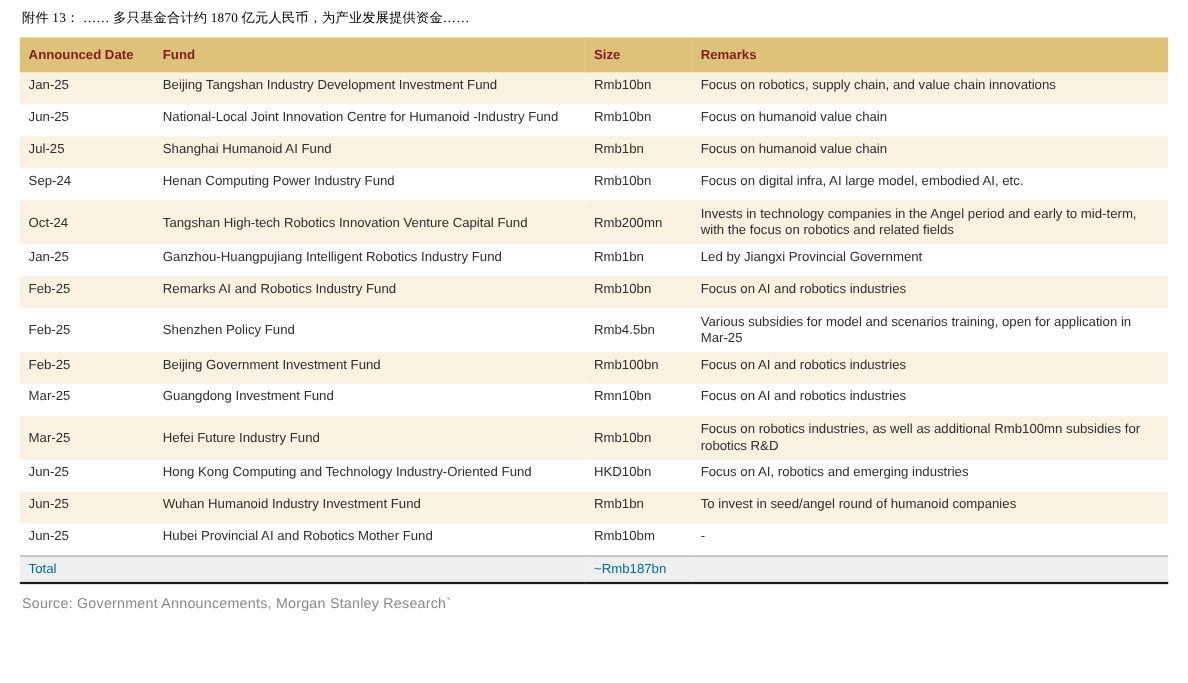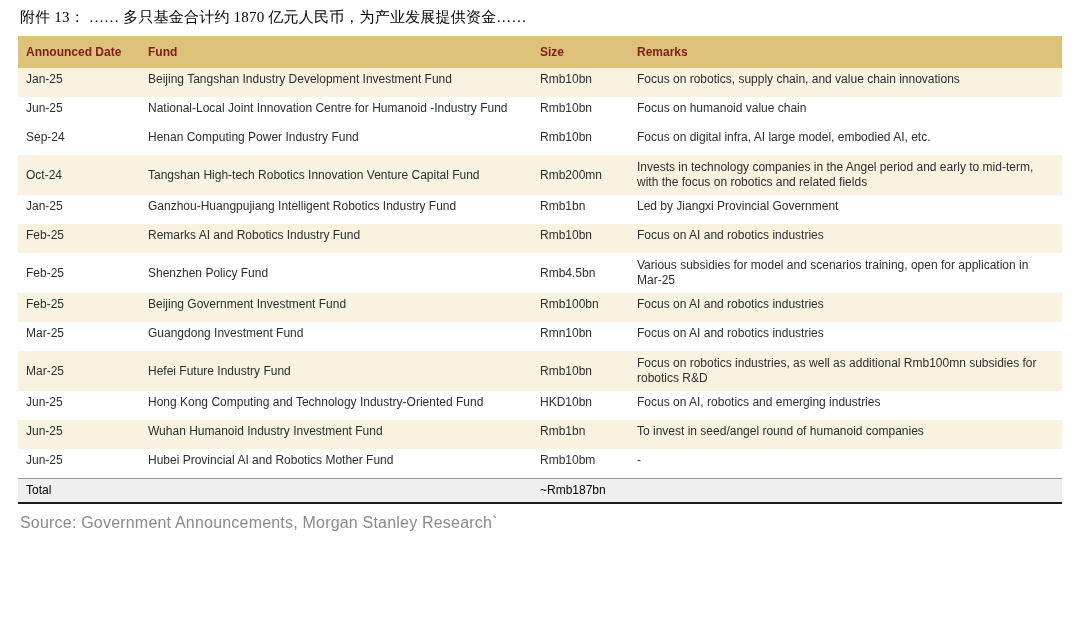--- a/index.html
+++ b/index.html
@@ -11,21 +11,21 @@
   .page {
     width: 1080px;
     height: 621px;
     background: #ffffff;
     box-sizing: border-box;
     padding: 6px 18px 0 18px;
     overflow: hidden;
   }
   .exhibit-title {
     font-family: "Liberation Serif", "DejaVu Serif", serif;
-    font-size: 15px;
+    font-size: 12px;
     color: #000000;
     margin: 2px 0 9px 2px;
     letter-spacing: 0.2px;
   }
   table.funds-table {
     border-collapse: collapse;
     table-layout: fixed;
     width: 1044px;
     font-size: 12px;
     color: #2e2e2e;
@@ -45,25 +45,25 @@
     line-height: 15px;
     background: #ffffff;
   }
   .funds-table tr.alt td { background: #faf2e0; }
   .funds-table tr.tall td { padding-top: 5px; padding-bottom: 5px; }
   .funds-table tr.total-row td {
     background: #efefef;
     border-top: 1px solid #9a9a9a;
     border-bottom: 2px solid #1c1c1c;
     padding: 4px 10px 4px 8px;
-    color: #000000;
+    color: #0369a1;
   }
   .source-line {
     color: #8a8a8a;
-    font-size: 16px;
+    font-size: 13px;
     margin: 10px 0 0 2px;
     letter-spacing: 0.2px;
   }
 </style>
 </head>
 <body>
 
 <div class="page">
 
   <div class="exhibit-title">附件 13： …… 多只基金合计约 1870 亿元人民币，为产业发展提供资金……</div>
@@ -87,20 +87,26 @@
       <tr class="alt">
         <td>Jan-25</td>
         <td>Beijing Tangshan Industry Development Investment Fund</td>
         <td>Rmb10bn</td>
         <td>Focus on robotics, supply chain, and value chain innovations</td>
       </tr>
       <tr>
         <td>Jun-25</td>
         <td>National-Local Joint Innovation Centre for Humanoid -Industry Fund</td>
         <td>Rmb10bn</td>
+        <td>Focus on humanoid value chain</td>
+      </tr>
+      <tr class="alt">
+        <td>Jul-25</td>
+        <td>Shanghai Humanoid AI Fund</td>
+        <td>Rmb1bn</td>
         <td>Focus on humanoid value chain</td>
       </tr>
       <tr>
         <td>Sep-24</td>
         <td>Henan Computing Power Industry Fund</td>
         <td>Rmb10bn</td>
         <td>Focus on digital infra, AI large model, embodied AI, etc.</td>
       </tr>
       <tr class="alt tall">
         <td>Oct-24</td>

